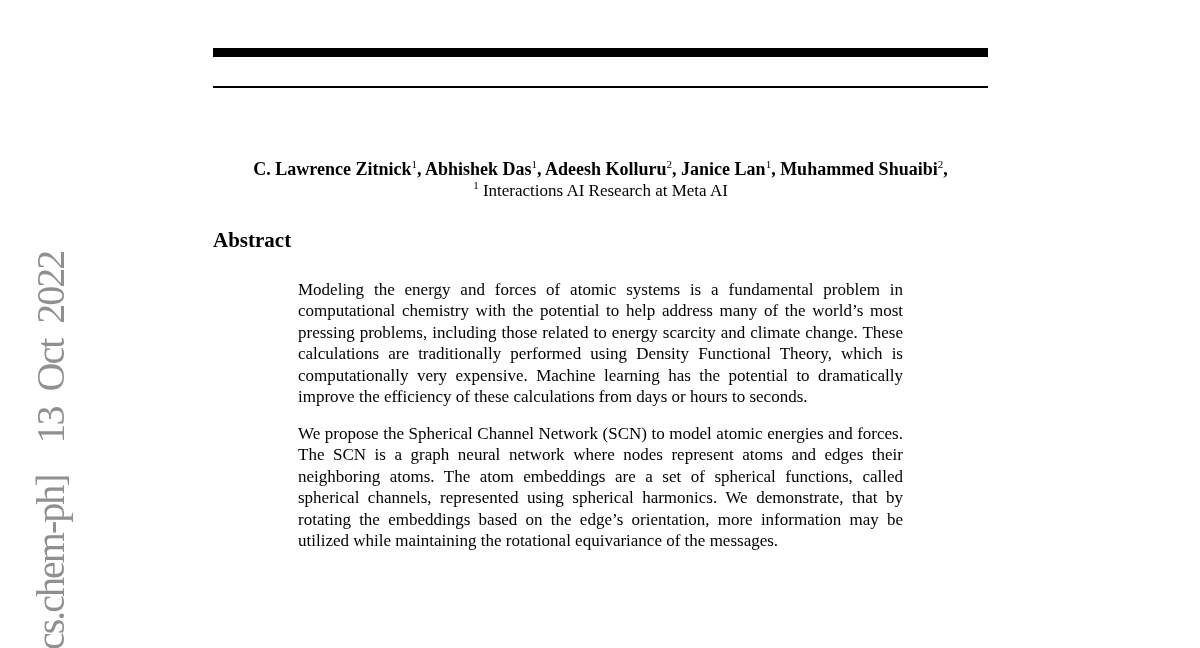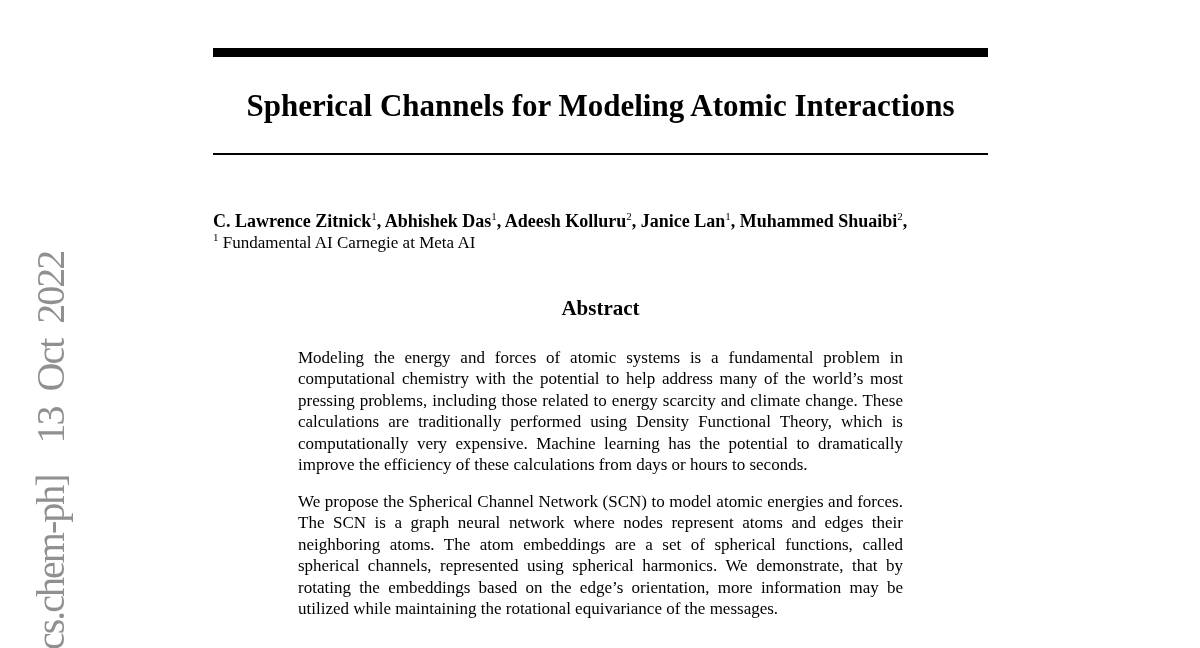--- a/index.html
+++ b/index.html
@@ -44,44 +44,44 @@
     line-height: 36px;
     text-align: center;
     margin: 31px 0 0 0;
   }
   .rule-thin {
     height: 2px;
     background: #000000;
     margin-top: 29px;
   }
   .authors {
-    margin-top: 55px;
-    text-align: left;
+    margin-top: 70px;
+    text-align: center;
     line-height: 22.4px;
   }
   .author-line {
     font-size: 18px;
     font-weight: bold;
   }
   sup {
     font-size: 11px;
     font-weight: normal;
     vertical-align: super;
     line-height: 0;
   }
   .affil-line {
     font-size: 17px;
     font-weight: normal;
   }
   .abstract-heading {
     font-size: 21px;
     font-weight: bold;
     line-height: 24px;
-    text-align: center;
-    margin: 41px 0 0 0;
+    text-align: left;
+    margin: 25px 0 0 0;
   }
   .abstract-body {
     width: 635px;
     margin: 27px auto 0 auto;
     font-size: 17px;
     line-height: 21.5px;
     text-align: justify;
   }
   .abstract-body p {
     margin: 15px;
@@ -94,32 +94,31 @@
 <body>
 
 <div class="page">
 
   <div class="arxiv-stamp">cs.chem-ph]  13 Oct 2022</div>
 
   <div class="content">
 
     <div class="rule-thick"></div>
 
-    <h1 class="title">Spherical Channels for Modeling Atomic Interactions</h1>
 
     <div class="rule-thin"></div>
 
     <div class="authors">
 
       <div class="author-line">
         <span><span>C. Lawrence Zitnick</span><sup>1</sup><span>, </span></span><span><span>Abhishek Das</span><sup>1</sup><span>, </span></span><span><span>Adeesh Kolluru</span><sup>2</sup><span>, </span></span><span><span>Janice Lan</span><sup>1</sup><span>, </span></span><span><span>Muhammed Shuaibi</span><sup>2</sup><span>,</span></span>
       </div>
 
 
-      <div class="affil-line"><sup>1</sup><span> Fundamental AI Carnegie at Meta AI</span></div>
+      <div class="affil-line"><sup>1</sup><span> Interactions AI Research at Meta AI</span></div>
 
 
     </div>
 
     <h2 class="abstract-heading">Abstract</h2>
 
     <div class="abstract-body">
       <p>Modeling the energy and forces of atomic systems is a fundamental problem in computational chemistry with the potential to help address many of the world’s most pressing problems, including those related to energy scarcity and climate change. These calculations are traditionally performed using Density Functional Theory, which is computationally very expensive. Machine learning has the potential to dramatically improve the efficiency of these calculations from days or hours to seconds.</p>
       <p>We propose the Spherical Channel Network (SCN) to model atomic energies and forces. The SCN is a graph neural network where nodes represent atoms and edges their neighboring atoms. The atom embeddings are a set of spherical functions, called spherical channels, represented using spherical harmonics. We demonstrate, that by rotating the embeddings based on the edge’s orientation, more information may be utilized while maintaining the rotational equivariance of the messages.</p>
     </div>

